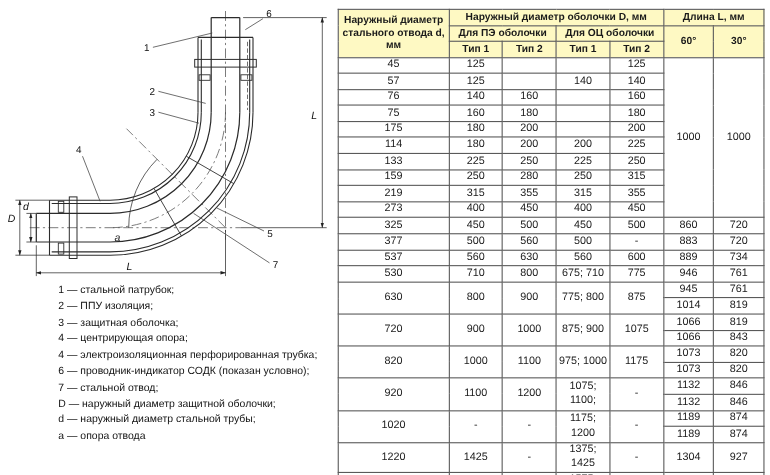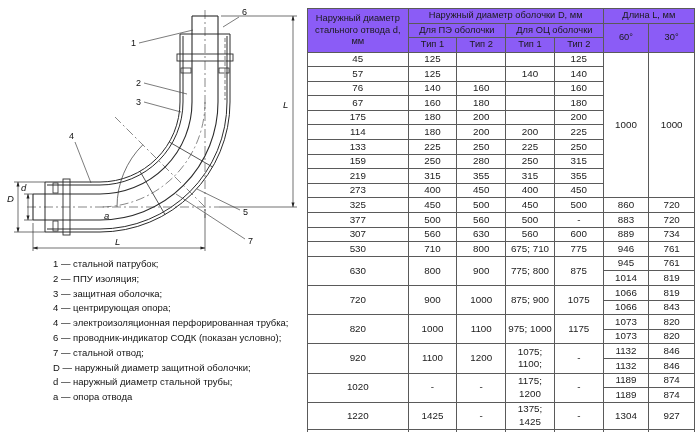--- a/index.html
+++ b/index.html
@@ -5,21 +5,21 @@
   html,body{margin:0;padding:0;background:#fff;}
   body{width:700px;height:432px;font-family:"Liberation Sans",sans-serif;color:#1a1a1a;}
   .stage{position:relative;width:700px;height:432px;background:#fff;overflow:hidden;}
   .left{position:absolute;left:5px;top:2px;width:300px;}
   .left svg{display:block;}
   .legend{margin-top:3px;font-size:9.5px;line-height:14.8px;color:#111;margin-left:48px;}
   .legend div{white-space:nowrap;}
   .right{position:absolute;left:307px;top:8px;width:388px;}
   table{border-collapse:collapse;width:100%;table-layout:fixed;}
   th,td{border:1px solid #5a5a5a;text-align:center;vertical-align:middle;}
-  th{font-size:9.3px;font-weight:normal;padding:1px 2px;line-height:11.5px;background:#8b5cf6;}
+  th{font-size:9.3px;font-weight:bold;padding:1px 2px;line-height:11.5px;background:#fef9c3;}
   td{font-size:9.8px;line-height:12.4px;padding:0.6px 2px;}
   .dim-label{font-style:italic;}
   svg text{font-family:"Liberation Sans",sans-serif;fill:#111;}
 </style>
 </head>
 <body>
 
 <div class="stage">
 
   <div class="left">
@@ -193,21 +193,21 @@
             <td>140</td>
           </tr>
           <tr>
             <td>76</td>
             <td>140</td>
             <td>160</td>
             <td></td>
             <td>160</td>
           </tr>
           <tr>
-            <td>67</td>
+            <td>75</td>
             <td>160</td>
             <td>180</td>
             <td></td>
             <td>180</td>
           </tr>
           <tr>
             <td>175</td>
             <td>180</td>
             <td>200</td>
             <td></td>
@@ -260,21 +260,21 @@
           <tr>
             <td>377</td>
             <td>500</td>
             <td>560</td>
             <td>500</td>
             <td>-</td>
             <td>883</td>
             <td>720</td>
           </tr>
           <tr>
-            <td>307</td>
+            <td>537</td>
             <td>560</td>
             <td>630</td>
             <td>560</td>
             <td>600</td>
             <td>889</td>
             <td>734</td>
           </tr>
           <tr>
             <td>530</td>
             <td>710</td>

